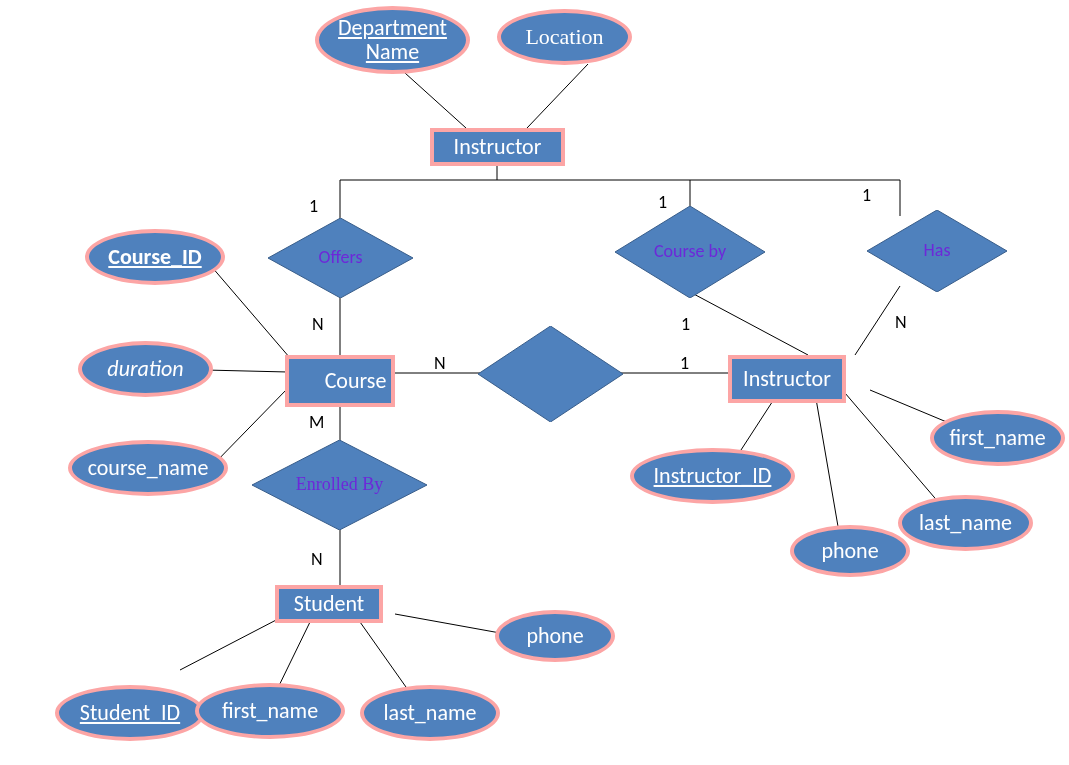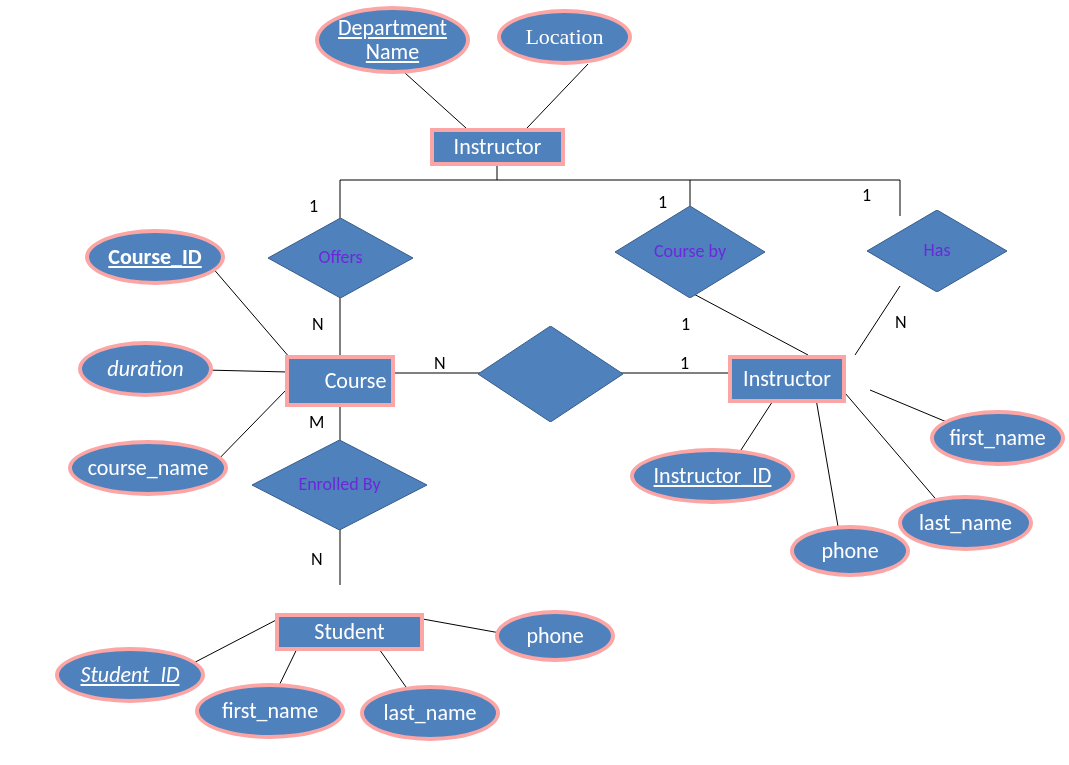--- a/index.html
+++ b/index.html
@@ -111,29 +111,29 @@
 
 <div class="shape ellipse underline" style="left:85px;top:229px;width:140px;height:56px;font-weight:bold;">Course_ID</div>
 <div class="shape ellipse" style="left:78px;top:341px;width:135px;height:56px;font-style:italic;">duration</div>
 <div class="shape ellipse" style="left:68px;top:440px;width:160px;height:56px;">course_name</div>
 
 <div class="shape ellipse underline" style="left:630px;top:448px;width:165px;height:56px;">Instructor_ID</div>
 <div class="shape ellipse" style="left:930px;top:410px;width:135px;height:56px;">first_name</div>
 <div class="shape ellipse" style="left:898px;top:495px;width:135px;height:56px;">last_name</div>
 <div class="shape ellipse" style="left:790px;top:525px;width:120px;height:52px;">phone</div>
 
-<div class="shape ellipse underline" style="left:55px;top:647px;width:150px;height:56px;font-style:italic;">Student_ID</div>
+<div class="shape ellipse underline" style="left:55px;top:685px;width:150px;height:56px;">Student_ID</div>
 <div class="shape ellipse" style="left:195px;top:683px;width:150px;height:56px;">first_name</div>
 <div class="shape ellipse" style="left:360px;top:685px;width:140px;height:56px;">last_name</div>
 <div class="shape ellipse" style="left:495px;top:610px;width:120px;height:52px;">phone</div>
 
 <div class="shape" style="left:430px;top:128px;width:135px;height:38px;">Instructor</div>
 <div class="shape" style="left:285px;top:355px;width:110px;height:52px;padding-left:31px;">Course</div>
 <div class="shape" style="left:728px;top:355px;width:118px;height:48px;">Instructor</div>
-<div class="shape" style="left:275px;top:585px;width:149px;height:38px;margin-top:28px;">Student</div>
+<div class="shape" style="left:275px;top:585px;width:108px;height:38px;">Student</div>
 
 <div class="diamond-wrap" style="left:268px;top:218px;width:145px;height:80px;">
   <div class="diamond-bg">
       <svg width="145" height="80" viewBox="0 0 145 80">
         <polygon points="72.5,0 145,40 72.5,80 0,40"></polygon>
       </svg>
     </div>
   <div class="diamond-label">Offers</div>
 </div>
 
@@ -156,21 +156,21 @@
 </div>
 
 <div class="diamond-wrap" style="left:478px;top:326px;width:145px;height:96px;">
   <div class="diamond-bg">
       <svg width="145" height="96" viewBox="0 0 145 96">
         <polygon points="72.5,0 145,48 72.5,96 0,48"></polygon>
       </svg>
     </div>
 </div>
 
-<div class="diamond-wrap" style="left:252px;top:440px;width:175px;height:90px;">
+<div class="diamond-wrap" style="left:252px;top:440px;width:175px;height:90px;font-family:Liberation Serif, serif;">
   <div class="diamond-bg">
       <svg width="175" height="90" viewBox="0 0 175 90">
         <polygon points="87.5,0 175,45 87.5,90 0,45"></polygon>
       </svg>
     </div>
   <div class="diamond-label">Enrolled By</div>
 </div>
 
 <div class="card-label" style="left:309px;top:195px;">1</div>
 <div class="card-label" style="left:312px;top:313px;">N</div>

